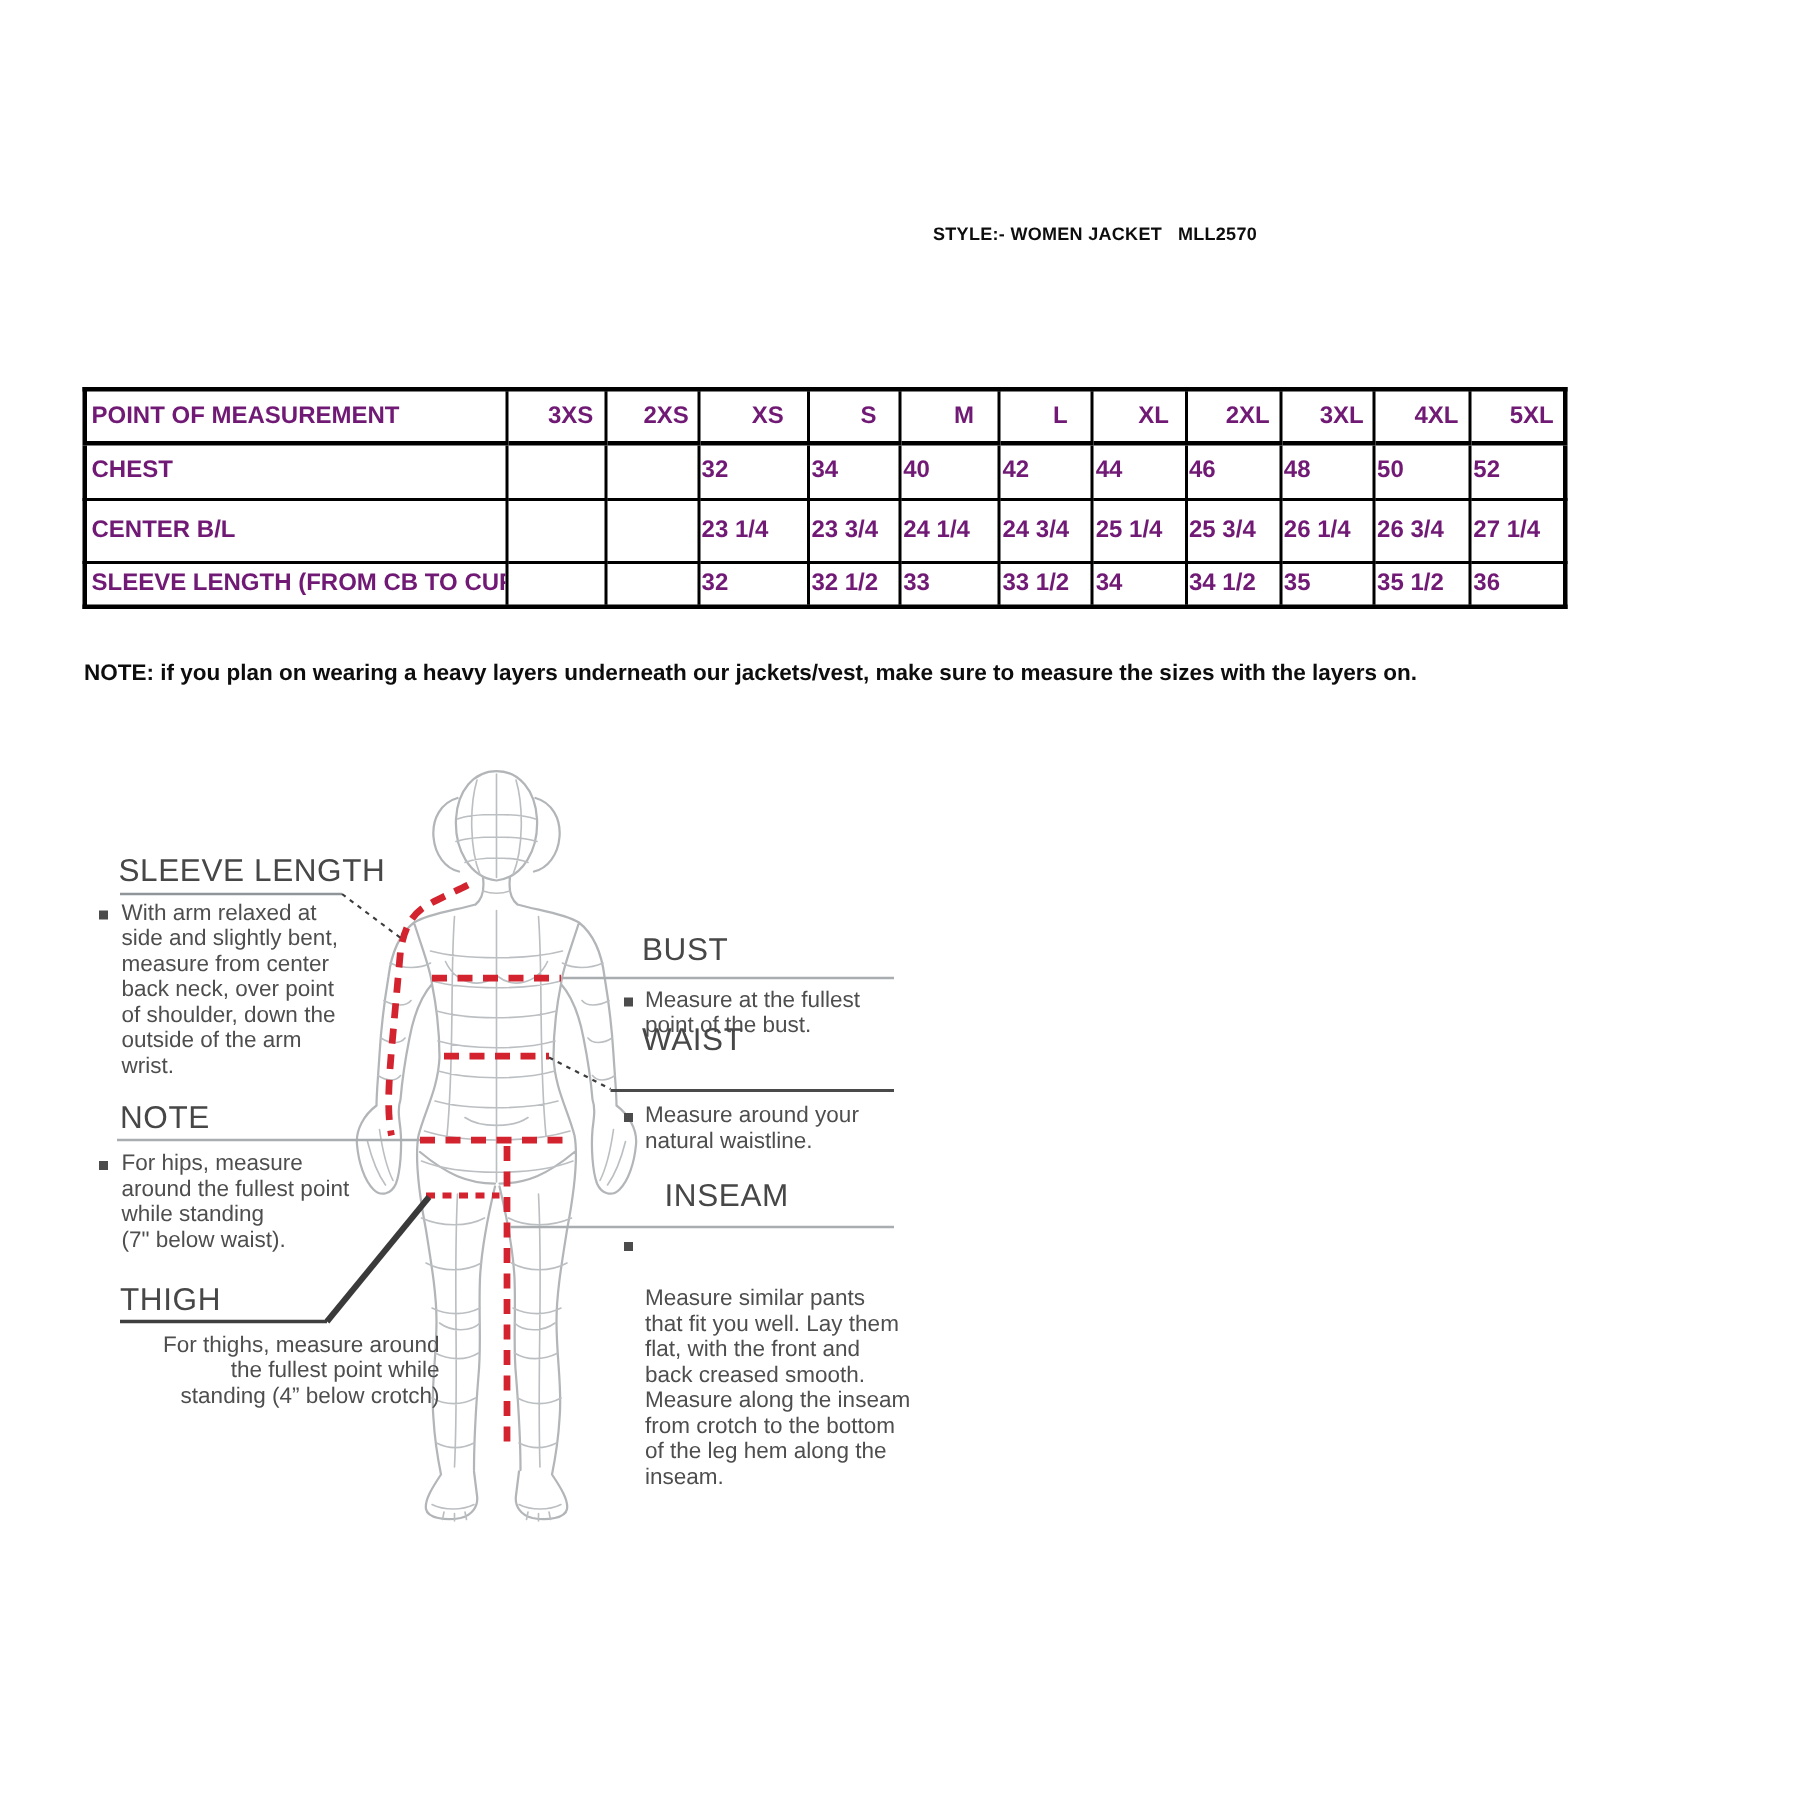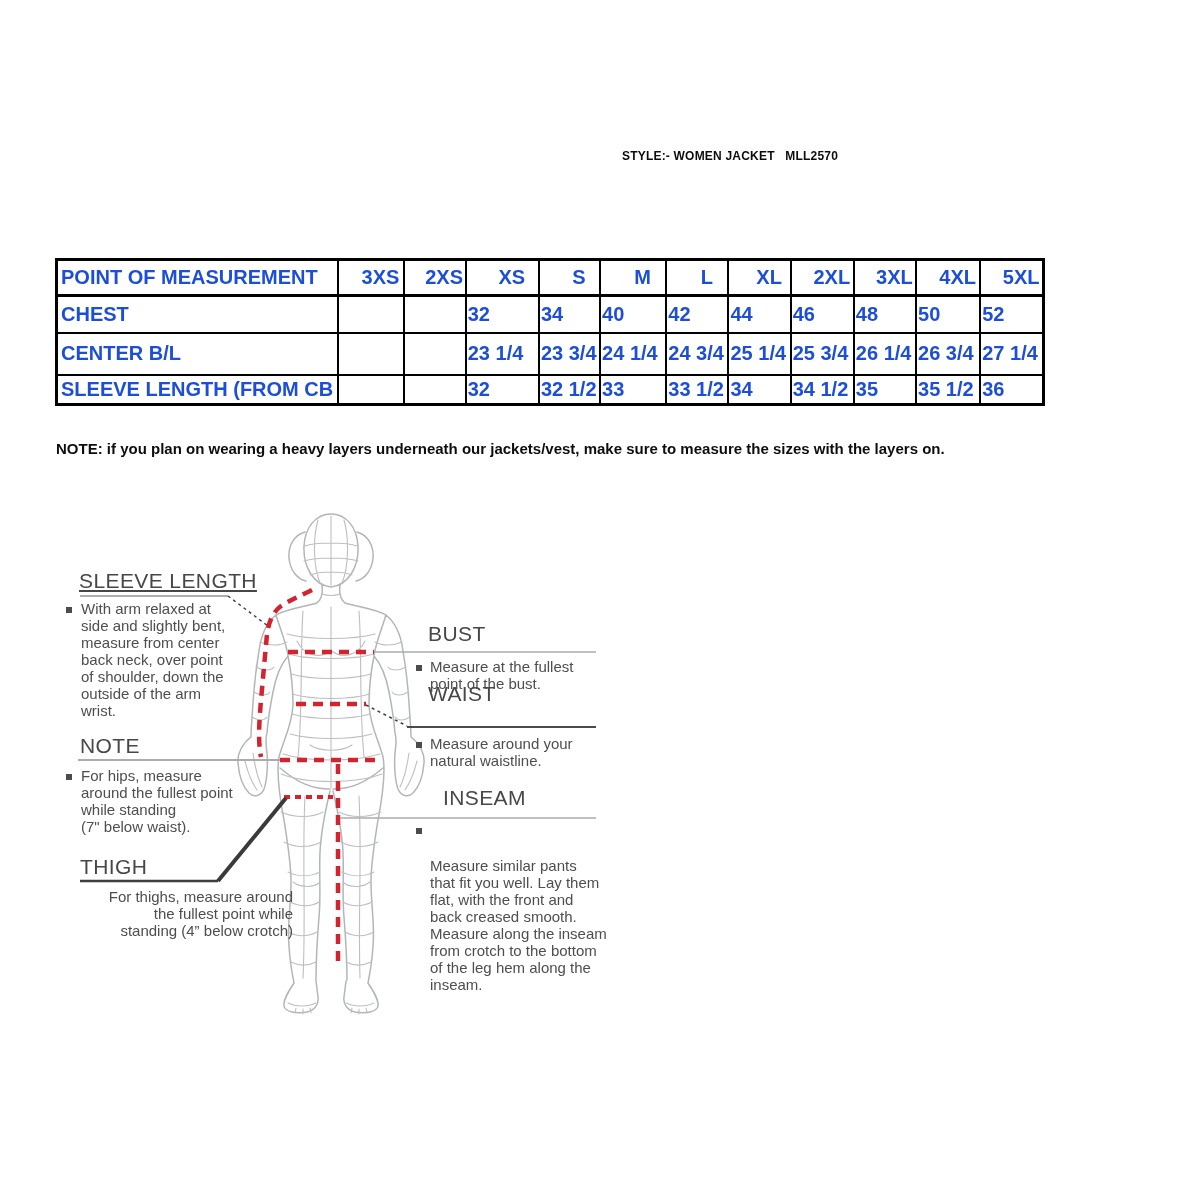--- a/index.html
+++ b/index.html
@@ -4,41 +4,41 @@
 <style>
   html,body { margin:0; padding:0; background:#fff; }
   .page { position:relative; width:1200px; height:1200px; background:#ffffff;
           font-family:"Liberation Sans", sans-serif; overflow:hidden; }
 
   .title { position:absolute; left:622px; top:149px; font-size:12px; font-weight:bold;
            color:#0d0d0d; white-space:pre; letter-spacing:0.2px; }
 
   .size-table { position:absolute; left:55px; top:258px; width:990px;
                 border-collapse:collapse; table-layout:fixed; border:3px solid #000; }
-  .size-table th, .size-table td { border:2px solid #000; font-weight:bold; font-size:20px;
-                color:#1d4ed8; overflow:hidden; white-space:nowrap; vertical-align:middle; }
+  .size-table th, .size-table td { border:2px solid #000; font-weight:bold; font-size:16px;
+                color:#701a75; overflow:hidden; white-space:nowrap; vertical-align:middle; }
   .size-table thead th { border-bottom:3px solid #000;padding-left:20px; }
   .size-table thead tr { height:36px; }
   .size-table tbody tr:nth-child(1) { height:37px; }
   .size-table tbody tr:nth-child(2) { height:42px; }
   .size-table tbody tr:nth-child(3) { height:30px; }
   .size-table .label { text-align:left; padding-left:3px; }
   .size-table .size  { text-align:center; }
   .size-table .val   { text-align:left; }
 
   .note { position:absolute; left:56px; top:440px; font-size:15px; font-weight:bold;
           color:#0d0d0d; }
 
   .figure-svg { position:absolute; left:0; top:0; }
 
   .hd { position:absolute; font-size:21px; color:#474747; letter-spacing:0.4px; white-space:nowrap; }
   .ds { position:absolute; font-size:15px; line-height:17px; color:#4e4e4e; white-space:pre-line; }
   .bu { position:absolute; width:6px; height:6px; background:#4c4c4c; }
 
-  .hd-sleeve { left:79px;  top:569px;text-decoration:underline; }
+  .hd-sleeve { left:79px;  top:569px; }
   .ds-sleeve { left:81px;  top:600px; width:172px; }
   .bu-sleeve { left:66px;  top:607px; }
 
   .hd-hips   { left:80px;  top:734px; }
   .ds-hips   { left:81px;  top:767px; width:200px; }
   .bu-hips   { left:66px;  top:774px; }
 
   .hd-thigh  { left:80px;  top:855px; }
   .ds-thigh  { left:81px;  top:888px; width:212px;text-align:right; }
 

